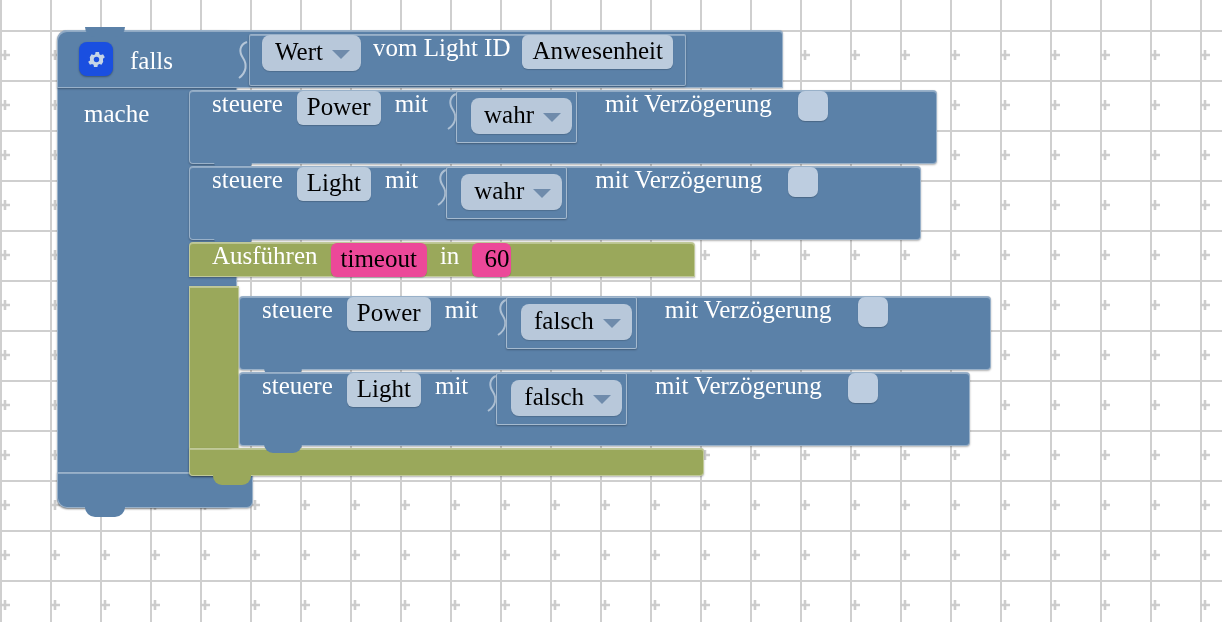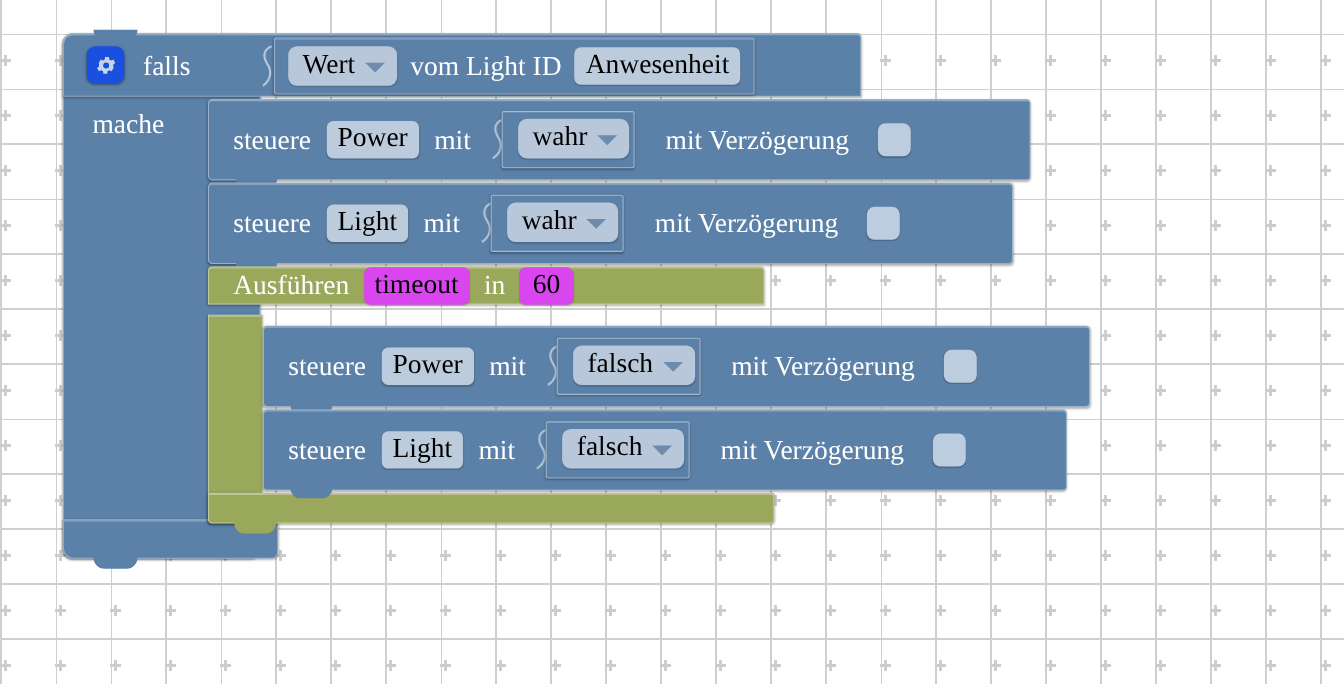--- a/index.html
+++ b/index.html
@@ -59,23 +59,23 @@
     justify-content: center;
     background: #bcccdd;
     color: #000000;
     font-size: 25px;
     border-radius: 6px;
     padding: 2px 10px 4px 10px;
     white-space: nowrap;
     box-shadow: 0 1px 1px rgba(0,0,0,.18);
   }
   .field.olivefield {
-    background: #d946ef;
-  }
-  .field.num { padding: 2px 12px 4px 12px; }
+    background: #ec4899;
+  }
+  .field.num { padding: 2px 2px 4px 12px; }
 
   
   .dd {
     display: inline-flex;
     align-items: center;
     gap: 9px;
     background: #b8c8da;
     color: #000;
     font-size: 25px;
     border-radius: 8px;
@@ -114,21 +114,21 @@
 
   
   .gear {
     width: 34px; height: 34px;
     background: #1a4fe0;
     border-radius: 8px;
     display: flex; align-items: center; justify-content: center;
     box-shadow: 0 1px 2px rgba(0,0,0,.35);
   }
 
-  .row { display: flex; align-items: center; }
+  .row { display: flex; align-items: flex-start; }
 
   
   .notch {
     position: absolute;
     width: 38px; height: 9px;
     border-radius: 0 0 9px 9px;
   }
   .notch.blue  { background: #5b81a8; }
   .notch.olive { background: #9aa85b; }
 </style>

